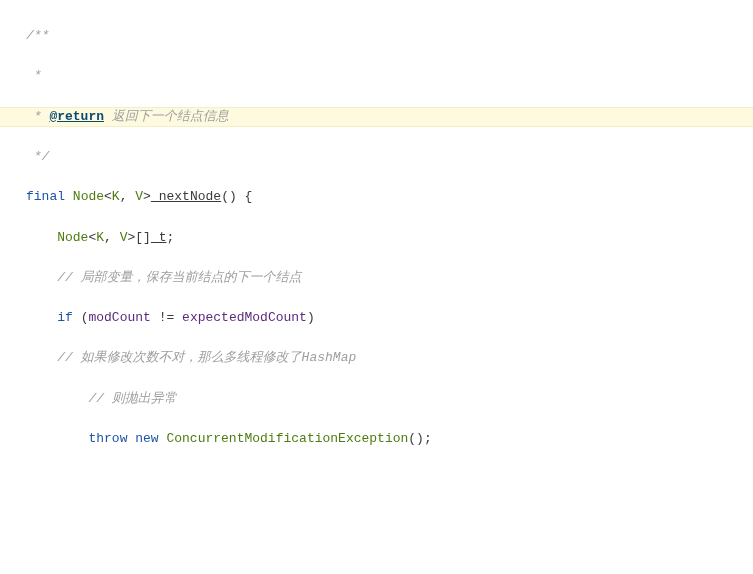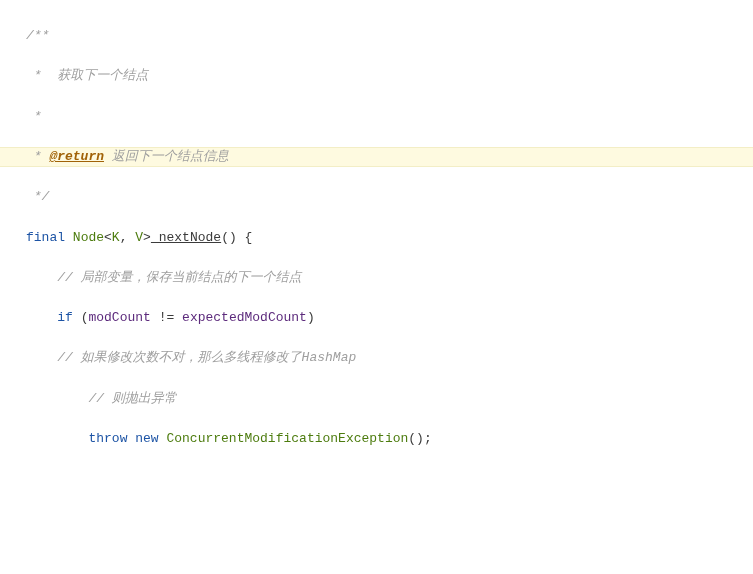--- a/index.html
+++ b/index.html
@@ -24,32 +24,32 @@
     padding-left: 26px;
     box-shadow: inset 0 1px 0 #f3eec6, inset 0 -1px 0 #f3eec6;
   }
   .comment { color: #9e9e9e; font-style: italic; }
   .keyword { color: #1d54a5; font-weight: normal; }
   .type { color: #4d7c0f; }
   .paren { color: #3b3b3b; }
   .ident { color: #3b3b3b; text-decoration: underline; }
   .field { color: #5c2a7c; }
   .op { color: #3b3b3b; }
-  .doc-tag { color: #a16207; font-style: italic; font-weight: bold; text-decoration: underline; }
+  .doc-tag { color: #0c4a6e; font-weight: bold; text-decoration: underline; }
 </style>
 </head>
 <body>
 
 <div class="code-container">
 <span class="line"><span class="comment">/**</span></span>
-<span class="line"><span class="comment"> *  获取下一个结点</span></span>
 <span class="line"><span class="comment"> *</span></span>
 <span class="line highlight-line"><span class="comment"> * </span><span class="doc-tag">@return</span><span class="comment"> 返回下一个结点信息</span></span>
 <span class="line"><span class="comment"> */</span></span>
 <span class="line"><span class="keyword">final</span> <span class="type">Node</span><span class="paren">&lt;</span><span class="type">K</span><span class="paren">, </span><span class="type">V</span><span class="paren">&gt;</span><span class="ident"> nextNode</span><span class="paren">()</span><span class="paren"> {</span></span>
+<span class="line">    <span class="type">Node</span><span class="paren">&lt;</span><span class="type">K</span><span class="paren">, </span><span class="type">V</span><span class="paren">&gt;</span><span class="paren">[]</span><span class="ident"> t</span><span class="paren">;</span></span>
 <span class="line">    <span class="comment">// 局部变量，保存当前结点的下一个结点</span></span>
 <span class="line">    <span class="keyword">if</span><span class="paren"> (</span><span class="field">modCount</span><span class="op"> != </span><span class="field">expectedModCount</span><span class="paren">)</span></span>
 <span class="line">    <span class="comment">// 如果修改次数不对，那么多线程修改了HashMap</span></span>
 <span class="line">        <span class="comment">// 则抛出异常</span></span>
 <span class="line">        <span class="keyword">throw</span><span class="keyword"> new</span><span class="type"> ConcurrentModificationException</span><span class="paren">();</span></span>
 
 
 
 
 

